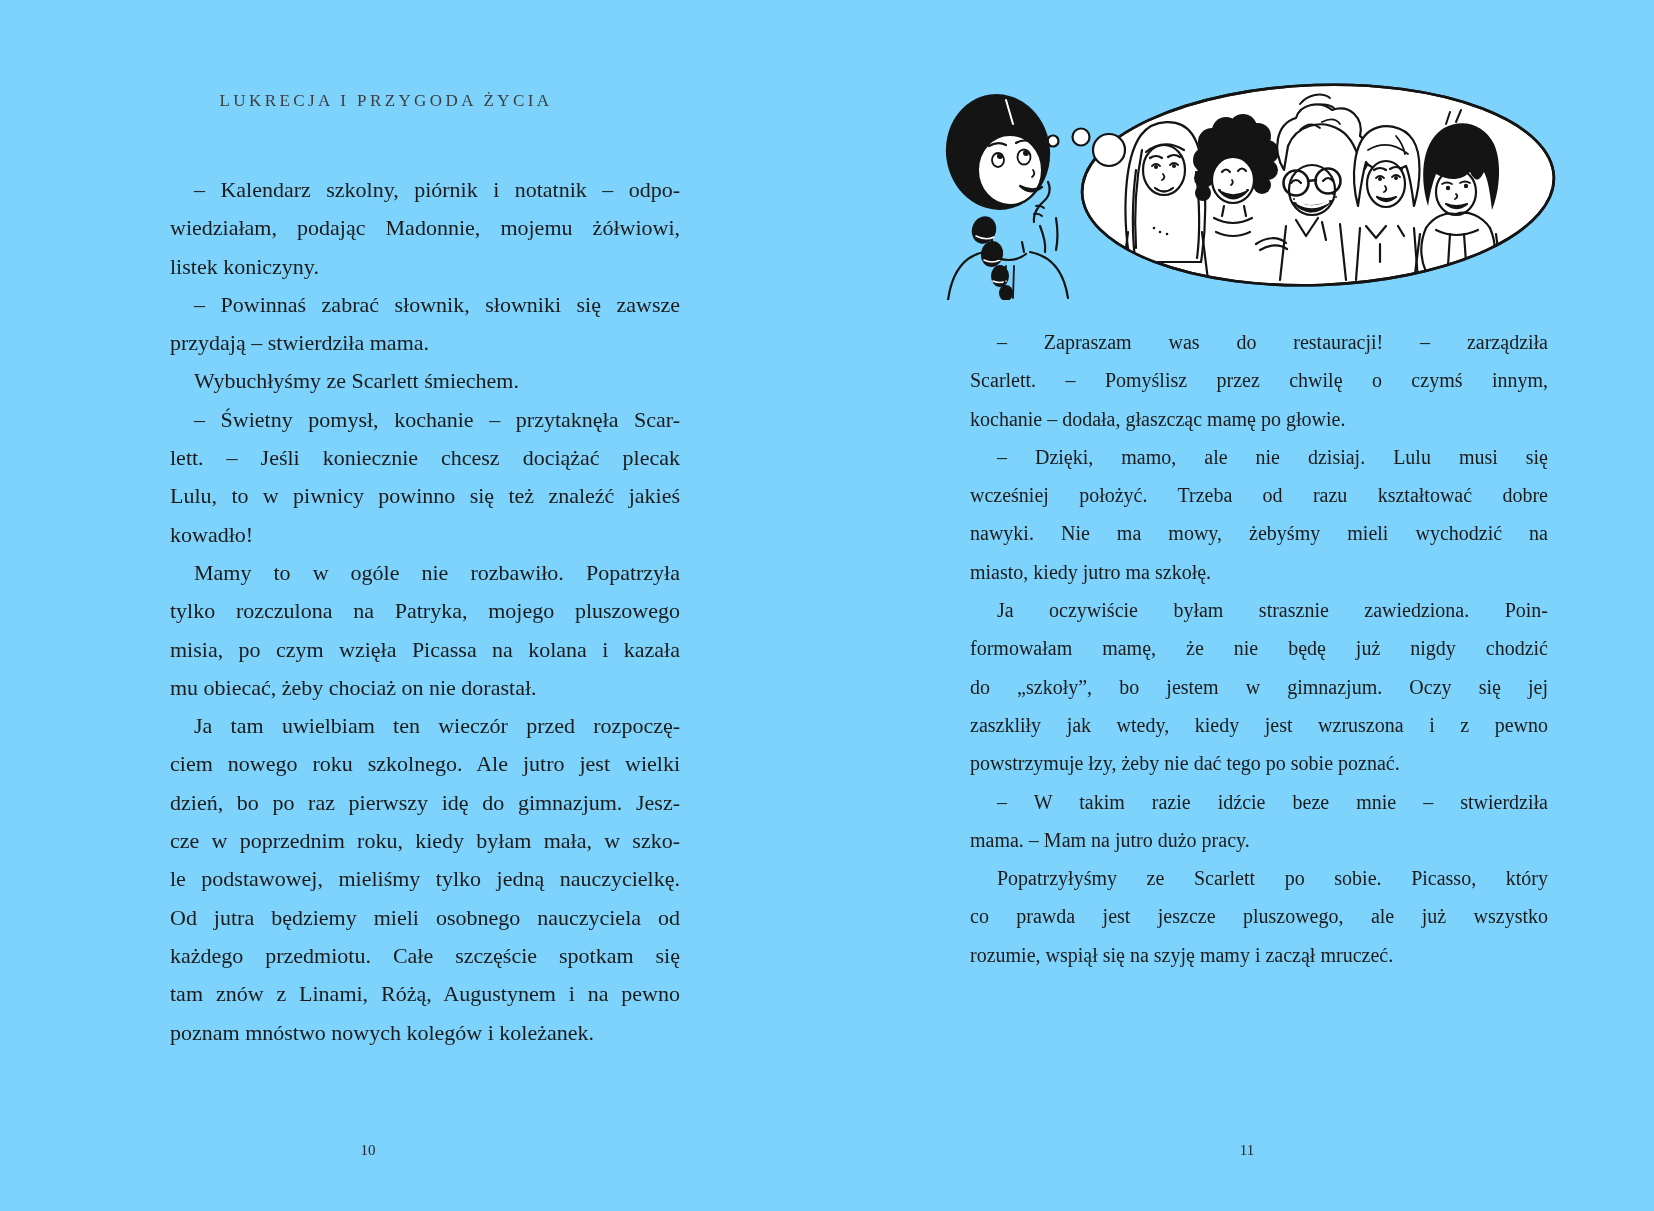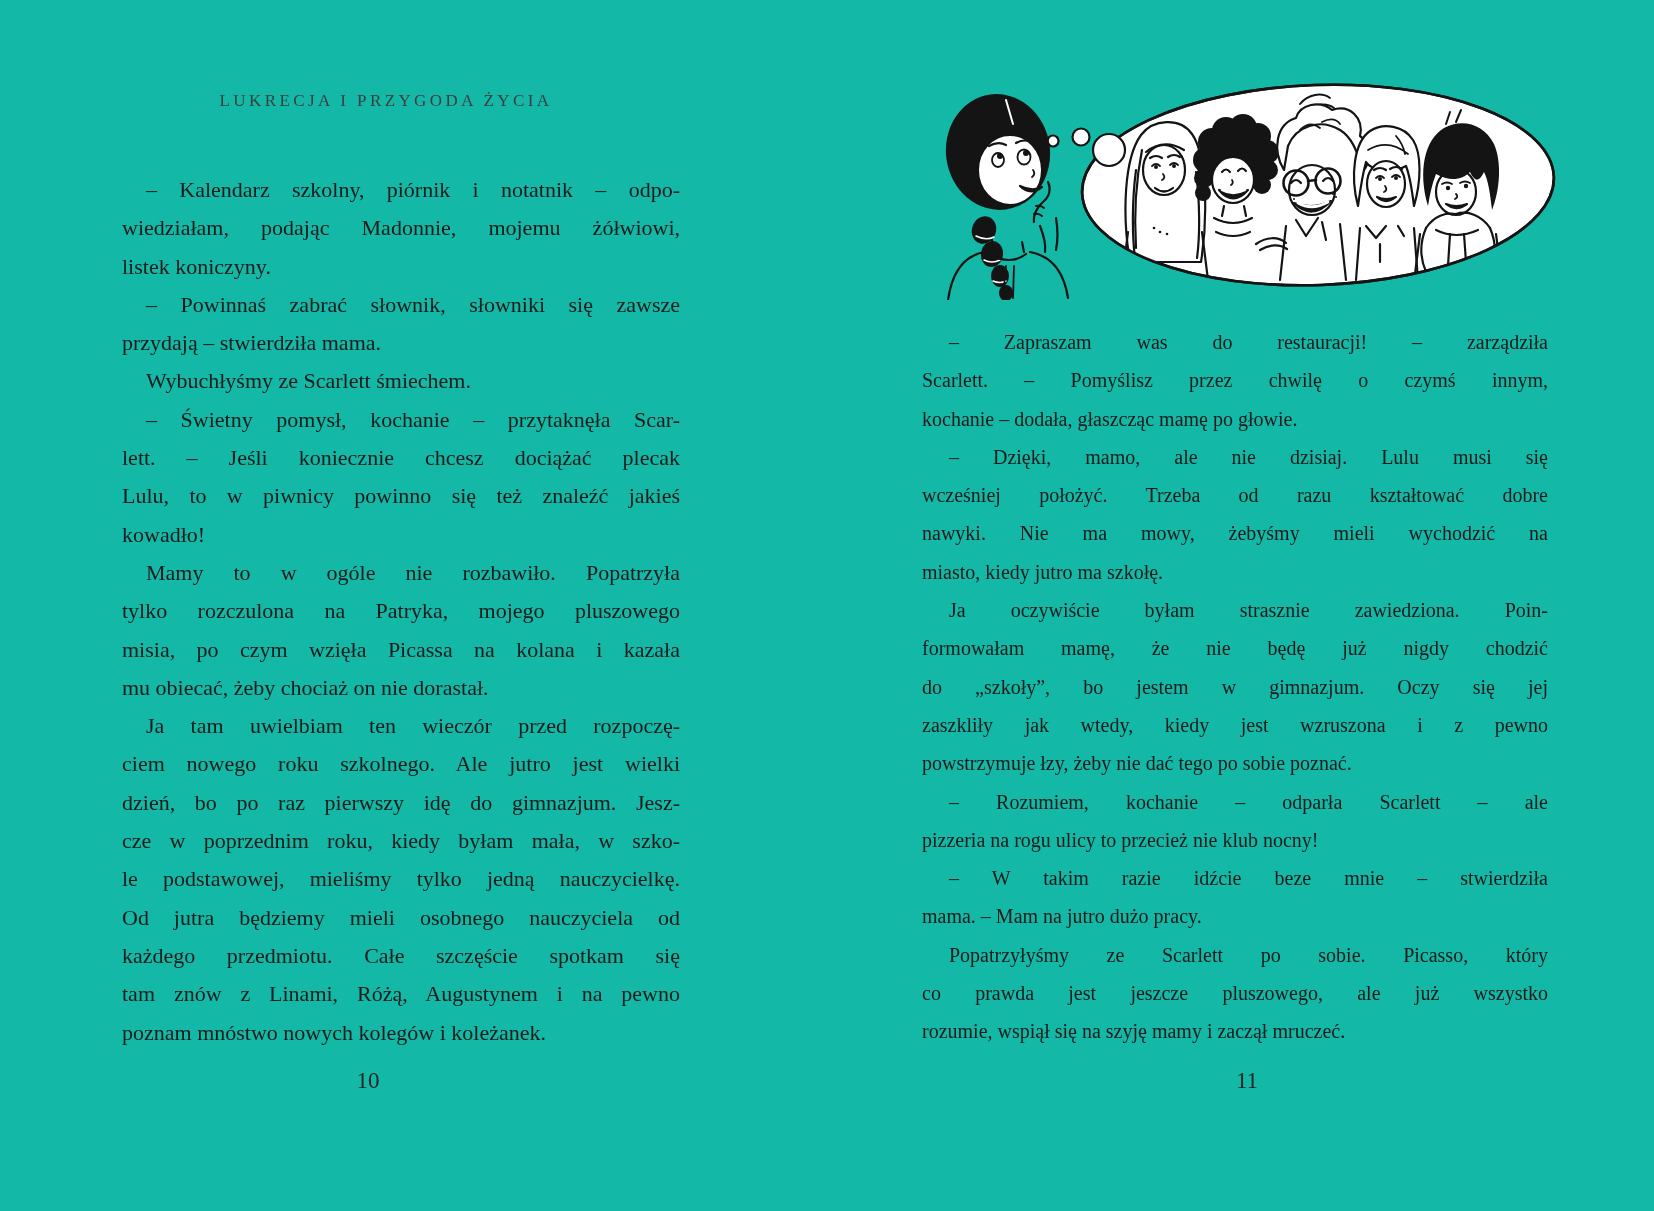--- a/index.html
+++ b/index.html
@@ -1,45 +1,45 @@
 <!DOCTYPE html>
 <html lang="pl"><head>
 <meta charset="utf-8">
 <style>
   html,body{margin:0;padding:0;background:#ffffff;}
   #spread{
     position:relative;
     width:1654px;height:1211px;
-    background:#14b8a6;
+    background:#7dd3fc;
     overflow:hidden;
     font-family:"Liberation Serif","DejaVu Serif",serif;
     color:#1b1b1b;
   }
   .running-header{
     position:absolute;
     top:91px;left:386px;
     transform:translateX(-50%);
     font-size:17px;
     letter-spacing:3.4px;
     color:#3d3d3d;
     white-space:nowrap;
   }
   .textblock{position:absolute;}
   #left-text{left:122px;top:171px;width:558px;font-size:22px;line-height:38.3px;}
   #right-text{left:922px;top:323px;width:626px;font-size:20px;line-height:38.3px;}
   .para{margin:0;padding:0;}
-  .line{text-align:justify;text-align-last:justify;}
+  .line{text-align:justify;text-align-last:justify;margin-left:48px;}
   .line.p-last{text-align-last:left;}
   .line.p-first{text-indent:24px;}
   #right-text .line.p-first{text-indent:27px;}
   .folio{
     position:absolute;
-    top:1068px;
+    top:1142px;
     transform:translateX(-50%);
-    font-size:23px;
+    font-size:15px;
     color:#262626;
   }
   #folio-left{left:368px;}
   #folio-right{left:1247px;}
   #illustration{position:absolute;left:880px;top:70px;width:690px;height:230px;}
 </style>
 </head>
 <body>
 
 <div id="spread">
@@ -243,24 +243,20 @@
         <div class="line p-last">miasto, kiedy jutro ma szkołę.</div>
       </div>
     <div class="para">
         <div class="line p-first">Ja oczywiście byłam strasznie zawiedziona. Poin-</div>
         <div class="line">formowałam mamę, że nie będę już nigdy chodzić</div>
         <div class="line">do „szkoły”, bo jestem w gimnazjum. Oczy się jej</div>
         <div class="line">zaszkliły jak wtedy, kiedy jest wzruszona i z pewno</div>
         <div class="line p-last">powstrzymuje łzy, żeby nie dać tego po sobie poznać.</div>
       </div>
     <div class="para">
-        <div class="line p-first">– Rozumiem, kochanie – odparła Scarlett – ale</div>
-        <div class="line p-last">pizzeria na rogu ulicy to przecież nie klub nocny!</div>
-      </div>
-    <div class="para">
         <div class="line p-first">– W takim razie idźcie beze mnie – stwierdziła</div>
         <div class="line p-last">mama. – Mam na jutro dużo pracy.</div>
       </div>
     <div class="para">
         <div class="line p-first">Popatrzyłyśmy ze Scarlett po sobie. Picasso, który</div>
         <div class="line">co prawda jest jeszcze pluszowego, ale już wszystko</div>
         <div class="line p-last">rozumie, wspiął się na szyję mamy i zaczął mruczeć.</div>
       </div>
   </div>
 

